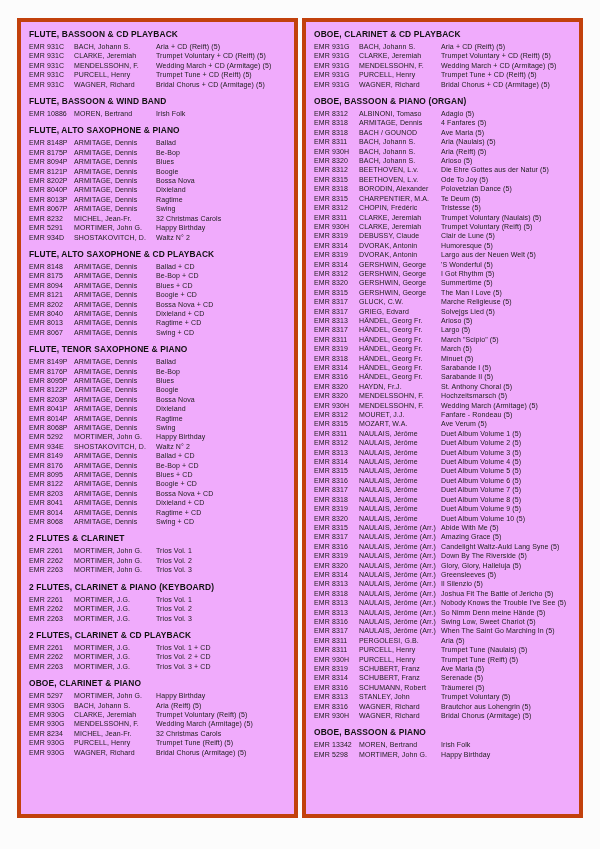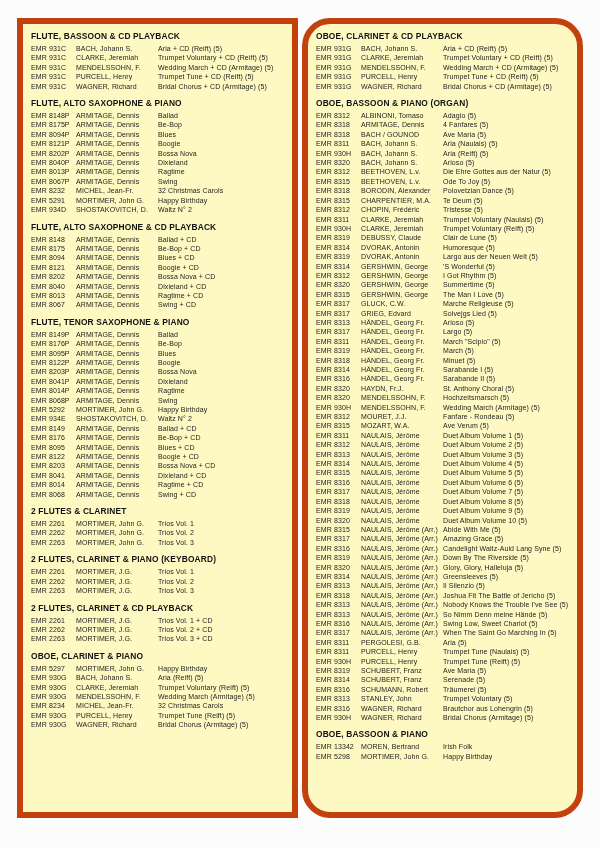--- a/index.html
+++ b/index.html
@@ -5,28 +5,28 @@
   html,body { margin:0; padding:0; }
   body {
     width:600px; height:849px; position:relative;
     background:#fcfcfc;
     font-family:"Liberation Sans", sans-serif;
     color:#1c1c1c;
     -webkit-font-smoothing:antialiased;
   }
   .catalog-box {
     position:absolute; top:18px; width:281px; height:800px;
-    background:#fef9c3;
-    border:6px solid #c2410c;
+    background:#f0abfc;
+    border:4px solid #c2410c;
     box-sizing:border-box;
     padding:6px 3px 0 8px;
     overflow:hidden;
   }
   .catalog-box.left  { left:17px; }
-  .catalog-box.right { left:302px;border-radius:28px; }
+  .catalog-box.right { left:302px; }
   .sec { margin:0; }
   .sec-header {
     font-size:8.4px; font-weight:bold; letter-spacing:.15px;
     line-height:10px; margin:7px 0 3px 0; white-space:nowrap;
     color:#111;
   }
   .sec:first-child .sec-header { margin-top:1px; }
   .row {
     display:grid; grid-template-columns:45px 82px auto;
     font-size:7px; line-height:9.4px; letter-spacing:.1px;
@@ -60,20 +60,28 @@
         <span class="cell">PURCELL, Henry</span>
         <span class="cell">Trumpet Tune + CD (Reift) (5)</span>
       </div>
       <div class="row">
         <span class="cell">EMR 931C</span>
         <span class="cell">WAGNER, Richard</span>
         <span class="cell">Bridal Chorus + CD (Armitage) (5)</span>
       </div>
     </div>
     <div class="sec">
+      <div class="sec-header">FLUTE, BASSOON &amp; WIND BAND</div>
+      <div class="row">
+        <span class="cell">EMR 10886</span>
+        <span class="cell">MOREN, Bertrand</span>
+        <span class="cell">Irish Folk</span>
+      </div>
+    </div>
+    <div class="sec">
       <div class="sec-header">FLUTE, ALTO SAXOPHONE &amp; PIANO</div>
       <div class="row">
         <span class="cell">EMR 8148P</span>
         <span class="cell">ARMITAGE, Dennis</span>
         <span class="cell">Ballad</span>
       </div>
       <div class="row">
         <span class="cell">EMR 8175P</span>
         <span class="cell">ARMITAGE, Dennis</span>
         <span class="cell">Be-Bop</span>

